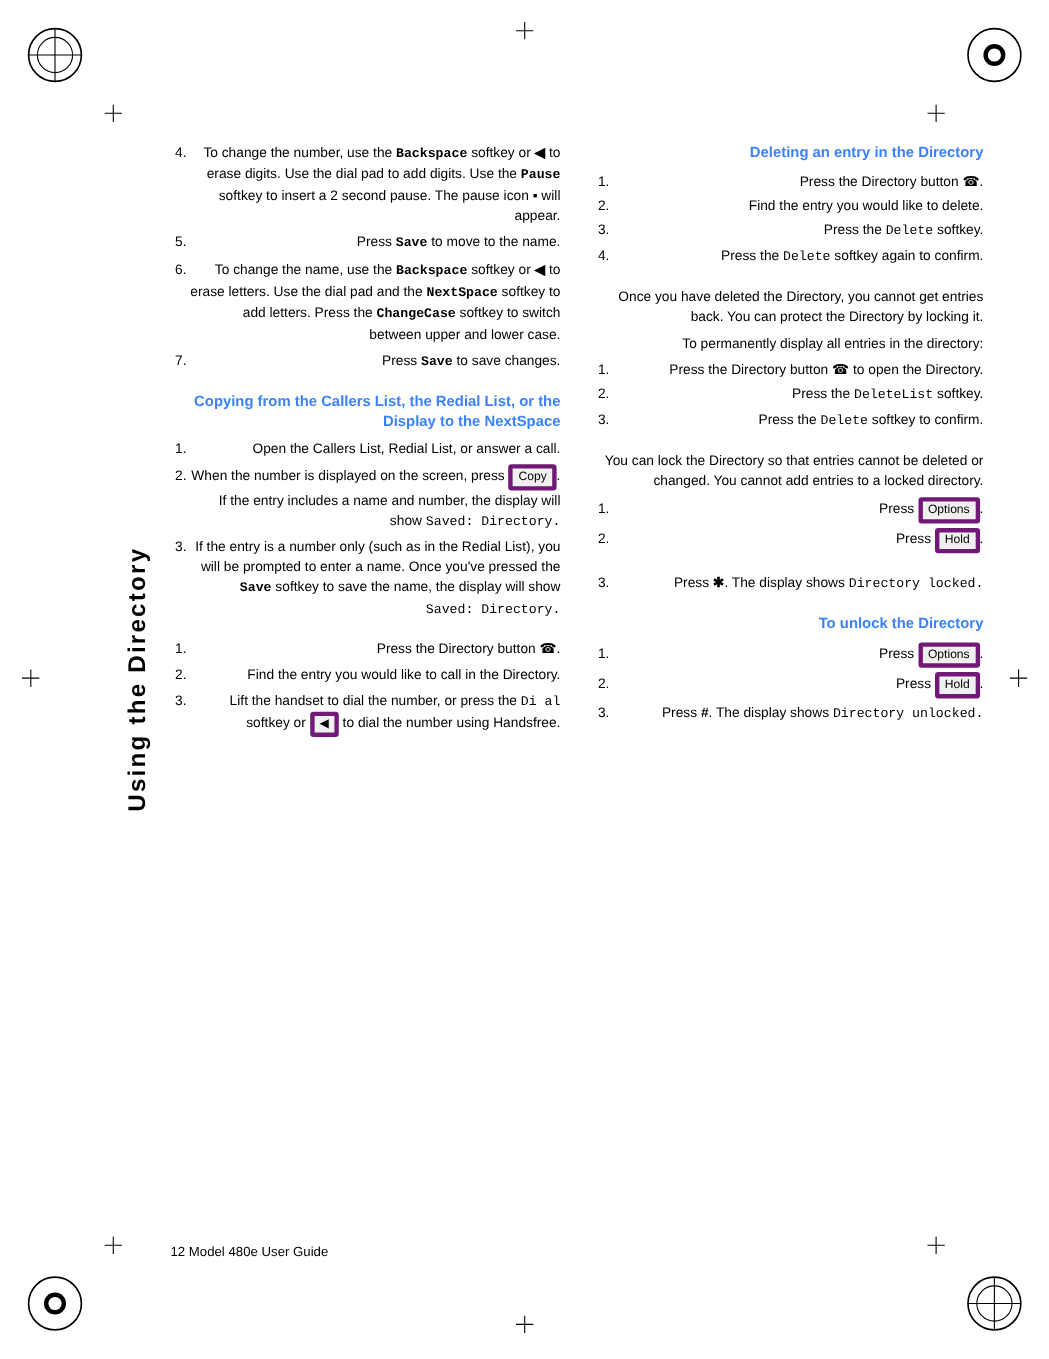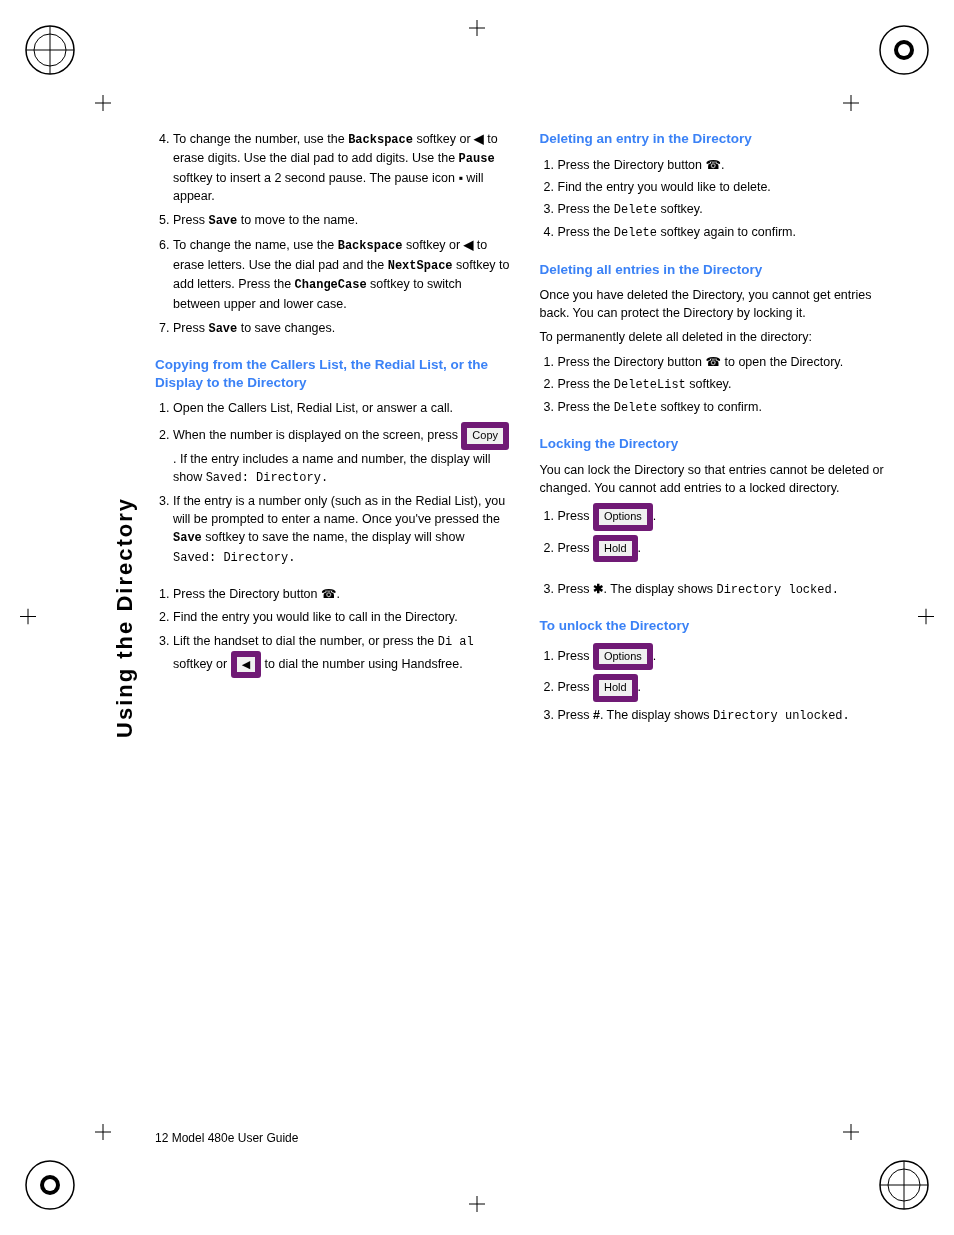--- a/index.html
+++ b/index.html
@@ -95,20 +95,21 @@
       flex: 1;
       padding-top: 10px;
     }
     .col-right {
       flex: 1;
       padding-top: 10px;
     }
 
     .section {
       margin-bottom: 18px;
+      text-align: right;
     }
 
     .section-title {
       font-size: 13.5px;
       font-weight: bold;
       color: #3b82f6;
       margin-bottom: 8px;
       line-height: 1.3;
     }
 
@@ -136,21 +137,21 @@
     }
     .mono-bold {
       font-family: 'Courier New', Courier, monospace;
       font-size: 12px;
       font-weight: bold;
     }
 
     
     .btn-inline {
       display: inline-block;
-      border: 6px solid #701a75;
+      border: 4px solid #701a75;
       border-radius: 3px;
       padding: 0 5px;
       font-size: 11px;
       font-family: Arial, Helvetica, sans-serif;
       background: #f0f0f0;
       line-height: 1.4;
     }
 
     
     .footer {
@@ -271,21 +272,21 @@
             <li style="margin-top:6px;">
               To change the name, use the <span class="mono-bold">Backspace</span> softkey or <strong>◀</strong> to erase letters. Use the dial pad and the <span class="mono-bold">NextSpace</span> softkey to add letters. Press the <span class="mono-bold">ChangeCase</span> softkey to switch between upper and lower case.
             </li>
             <li style="margin-top:6px;">
               Press <span class="mono-bold">Save</span> to save changes.
             </li>
           </ol>
         </div>
 
         <div class="section">
-          <div class="section-title">Copying from the Callers List, the Redial List, or the Display to the Directory</div>
+          <div class="section-title">Copying from the Callers List, the Redial List, or the Display to the NextSpace</div>
           <ol>
             <li>Open the Callers List, Redial List, or answer a call.</li>
             <li style="margin-top:5px;">
               When the number is displayed on the screen, press <span class="btn-inline">Copy</span>. If the entry includes a name and number, the display will show <span class="mono">Saved: Directory.</span>
             </li>
             <li style="margin-top:5px;">
               If the entry is a number only (such as in the Redial List), you will be prompted to enter a name. Once you've pressed the <span class="mono-bold">Save</span> softkey to save the name, the display will show <span class="mono">Saved: Directory.</span>
             </li>
           </ol>
         </div>
@@ -306,32 +307,30 @@
           <div class="section-title">Deleting an entry in the Directory</div>
           <ol>
             <li>Press the Directory button ☎.</li>
             <li style="margin-top:4px;">Find the entry you would like to delete.</li>
             <li style="margin-top:4px;">Press the <span class="mono">Delete</span> softkey.</li>
             <li style="margin-top:4px;">Press the <span class="mono">Delete</span> softkey again to confirm.</li>
           </ol>
         </div>
 
         <div class="section">
-          <div class="section-title">Deleting all entries in the Directory</div>
           <p>Once you have deleted the Directory, you cannot get entries back. You can protect the Directory by locking it.</p>
-          <p>To permanently delete all deleted in the directory:</p>
+          <p>To permanently display all entries in the directory:</p>
           <ol>
             <li>Press the Directory button ☎ to open the Directory.</li>
             <li style="margin-top:4px;">Press the <span class="mono">DeleteList</span> softkey.</li>
             <li style="margin-top:4px;">Press the <span class="mono">Delete</span> softkey to confirm.</li>
           </ol>
         </div>
 
         <div class="section">
-          <div class="section-title">Locking the Directory</div>
           <p>You can lock the Directory so that entries cannot be deleted or changed. You cannot add entries to a locked directory.</p>
           <ol>
             <li>Press <span class="btn-inline">Options</span>.</li>
             <li style="margin-top:4px;">Press <span class="btn-inline">Hold</span>.</li>
             <li style="margin-top:18px;">Press <strong>✱</strong>. The display shows <span class="mono">Directory locked.</span></li>
           </ol>
         </div>
 
         <div class="section">
           <div class="section-title">To unlock the Directory</div>

